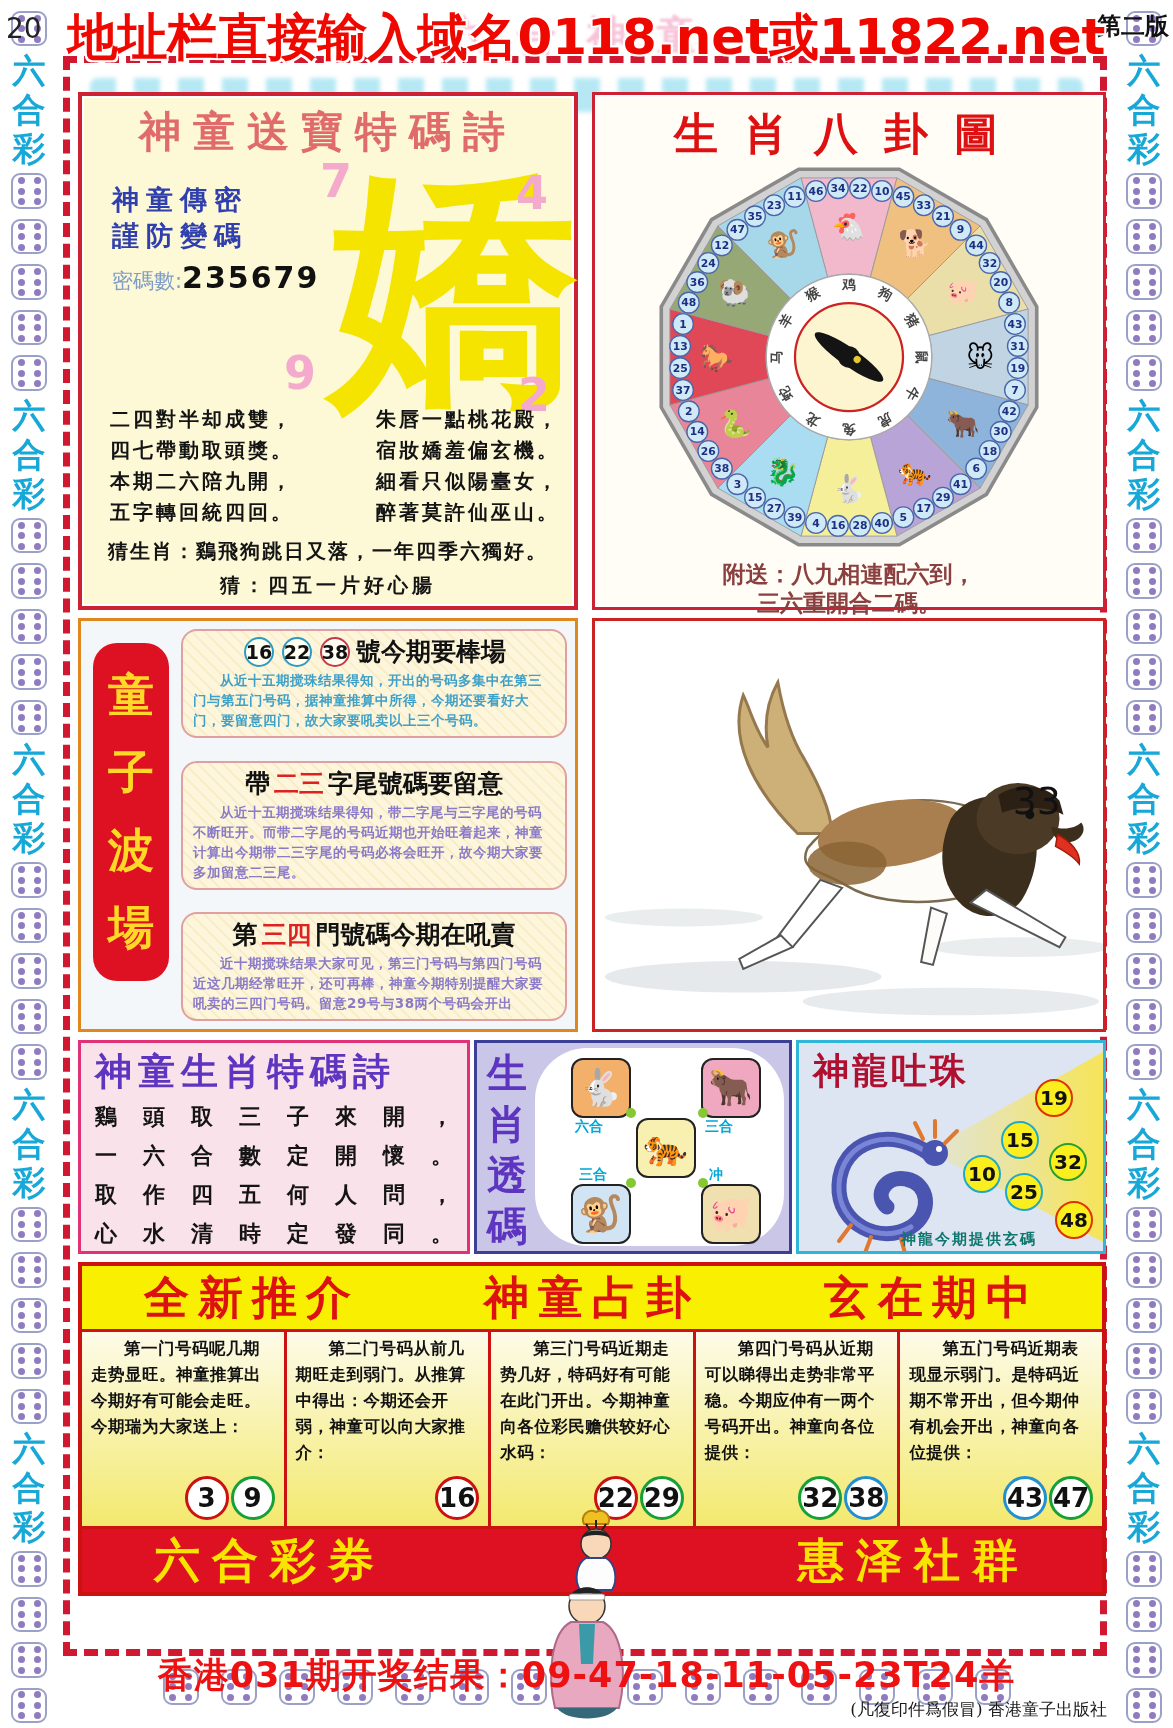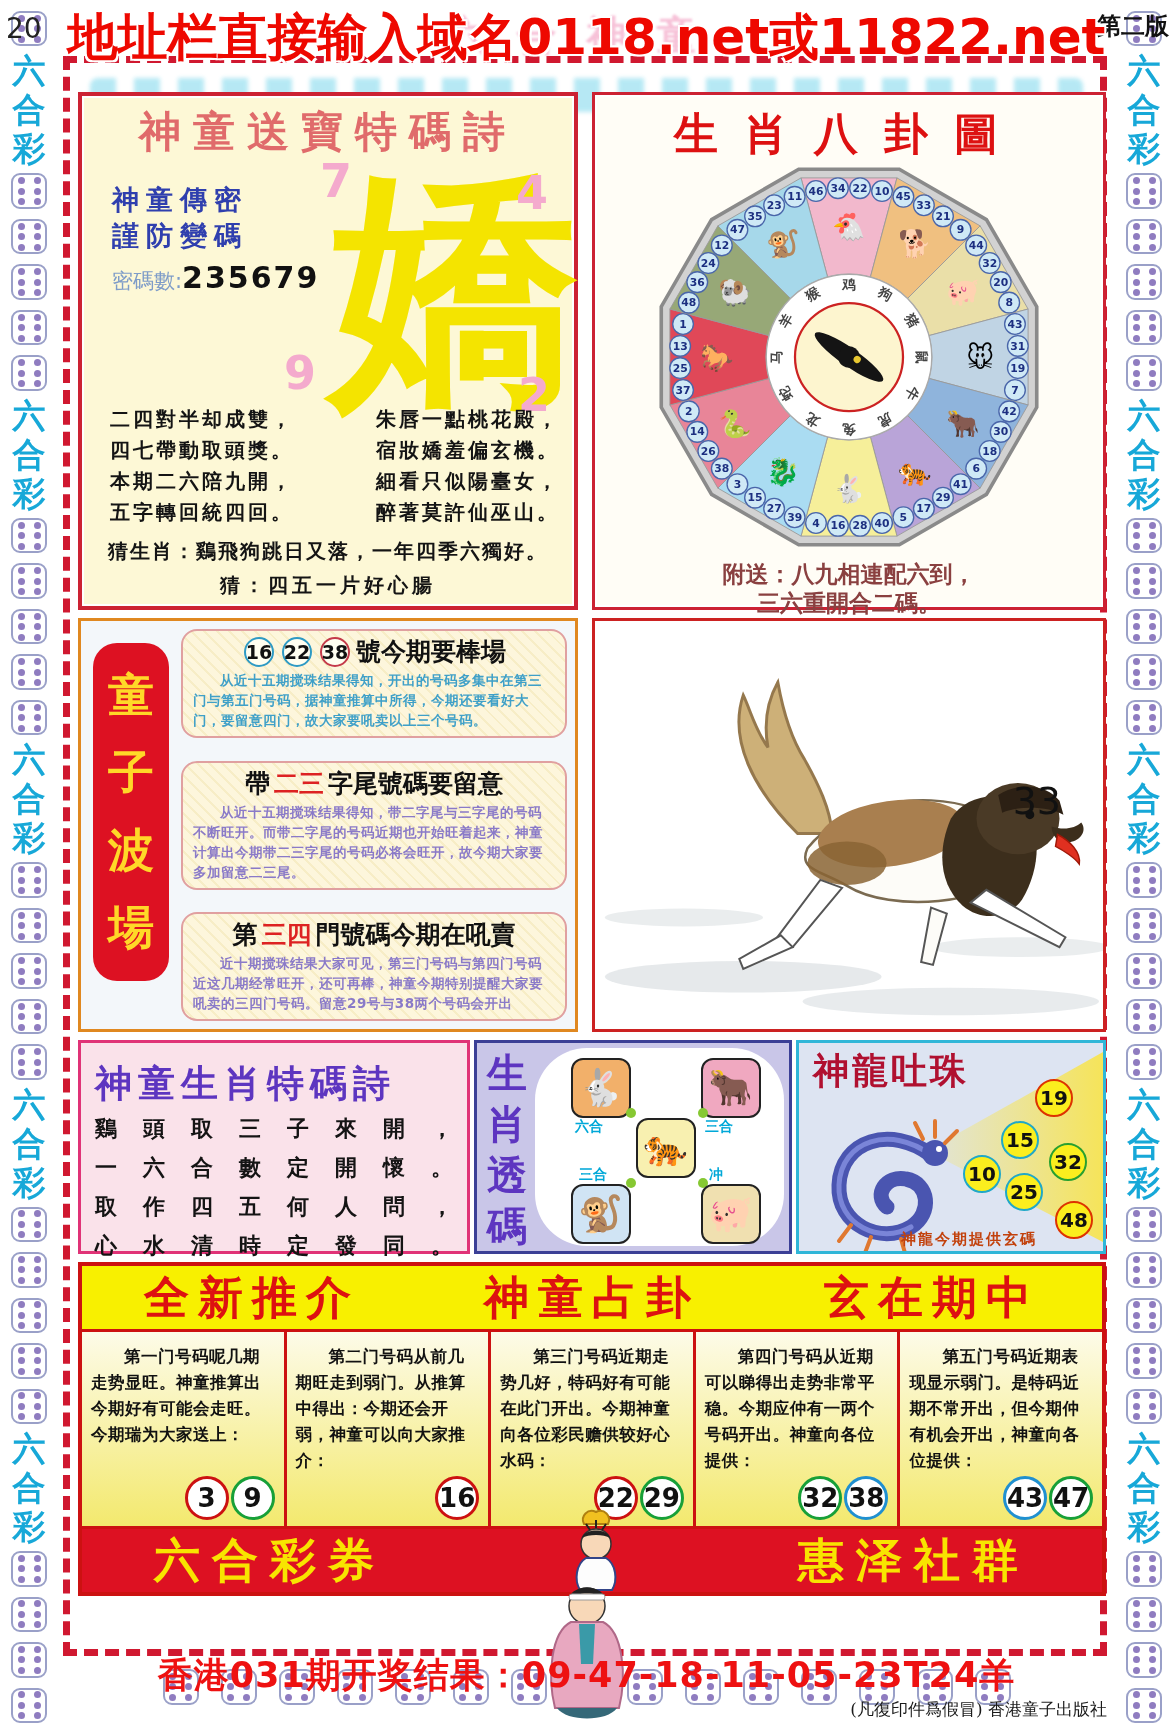--- a/index.html
+++ b/index.html
@@ -70,21 +70,21 @@
   .tz-ball{display:inline-flex;width:30px;height:30px;border-radius:50%;background:#fffef0;border:2px solid;
            align-items:center;justify-content:center;font-size:19px;font-weight:bold;color:#111;margin:0 2px;}
   .tz-body{margin-top:2px;font-size:13.5px;font-weight:bold;line-height:20px;text-indent:2em;letter-spacing:.5px;}
 
   
   .panelD{left:592px;top:618px;width:514px;height:414px;background:#fff;border:3px solid #cc2222;}
   .dog-num{position:absolute;right:42px;top:158px;font-size:38px;color:#111;font-weight:500;}
   .panelD svg{position:absolute;inset:0;}
 
   
-  .panelE{left:78px;top:1040px;width:392px;height:214px;background:#fae2ea;border:3px solid #e03377;padding:16px 14px;}
+  .panelE{left:78px;top:1040px;width:392px;height:214px;background:#fae2ea;border:3px solid #e03377;padding:4px 14px;}
   .panelE .title{font-size:37px;font-weight:bold;color:#5d35c0;letter-spacing:6px;font-family:"DejaVu Serif",serif;}
   .sx-line{font-size:22px;font-weight:bold;color:#141414;line-height:39px;text-align:justify;text-align-last:justify;
            font-family:"DejaVu Serif",serif;}
 
   
   .panelF{left:474px;top:1040px;width:318px;height:214px;background:#c9c6e8;border:3px solid #3b3f96;}
   .touma-title{position:absolute;left:10px;top:4px;display:flex;flex-direction:column;}
   .touma-title span{font-size:40px;font-weight:bold;color:#5d35c0;line-height:51px;font-family:"DejaVu Serif",serif;}
   .touma-blob{position:absolute;left:58px;top:5px;right:5px;bottom:5px;background:#fff;border-radius:52px;}
   .tm-card{position:absolute;width:60px;height:60px;border:2.5px solid #222;border-radius:12px;
@@ -97,29 +97,29 @@
   .pos-c::after{left:-12px;bottom:-12px;box-shadow:72px 0 #86c832;}
 
   
   .panelG{left:796px;top:1040px;width:310px;height:214px;background:#dde4f2;border:3px solid #30b6d8;overflow:hidden;}
   .dragon-title{position:absolute;left:14px;top:4px;font-size:36px;font-weight:bold;color:#b01030;letter-spacing:3px;
                 font-family:"DejaVu Serif",serif;}
   .beam{position:absolute;left:128px;top:8px;width:178px;height:192px;
         background:linear-gradient(90deg,rgba(250,230,80,.15),#f6e458);clip-path:polygon(0 52%,100% 0,100% 100%);}
   .dg-ball{position:absolute;width:38px;height:38px;border-radius:50%;background:#fbee1e;border:2.5px solid;
            display:flex;align-items:center;justify-content:center;font-size:20px;font-weight:bold;color:#111;}
-  .dragon-caption{position:absolute;left:0;right:0;bottom:2px;text-align:center;font-size:15px;font-weight:bold;color:#c2410c;letter-spacing:2px;font-family:"DejaVu Serif",serif;margin-left:36px;}
+  .dragon-caption{position:absolute;left:0;right:0;bottom:2px;text-align:center;font-size:15px;font-weight:bold;color:#0f766e;letter-spacing:2px;font-family:"DejaVu Serif",serif;margin-left:36px;}
 
   
   .panelH{left:78px;top:1262px;width:1028px;height:334px;border:4px solid #cc1111;background:#fdfbe8;display:flex;flex-direction:column;}
   .rec-header{height:66px;background:#f8f000;display:flex;align-items:center;justify-content:space-around;border-bottom:3px solid #cc1111;text-align:right;}
   .rec-header span{font-size:45px;font-weight:bold;color:#dd1111;letter-spacing:9px;}
   .rec-cols{flex:1;display:flex;}
   .rec-col{flex:1;border-right:3px solid #cc1111;background:linear-gradient(#fdfbe8,#f3e96e);
-           padding:12px 9px 6px 9px;display:flex;flex-direction:column;}
+           padding:4px 9px 6px 9px;display:flex;flex-direction:column;}
   .rec-col:last-child{border-right:none;}
   .rec-text{font-size:16.5px;font-weight:bold;color:#111;line-height:26px;text-indent:2em;letter-spacing:.5px;
             font-family:"DejaVu Serif",serif;}
   .rec-balls{margin-top:auto;display:flex;justify-content:flex-end;gap:2px;}
   .rec-ball{width:44px;height:44px;border-radius:50%;background:#fff;border:3px solid;
             display:flex;align-items:center;justify-content:center;font-size:26px;font-weight:bold;color:#111;}
   .rec-banner{height:66px;background:#dd1122;border-top:3px solid #cc1111;display:flex;align-items:center;
               justify-content:space-between;padding:0 72px;position:relative;}
   .rec-banner span{font-size:46px;font-weight:bold;color:#f8e400;letter-spacing:12px;}
   .banner-boy{position:absolute;left:50%;bottom:0;transform:translateX(-50%);}

